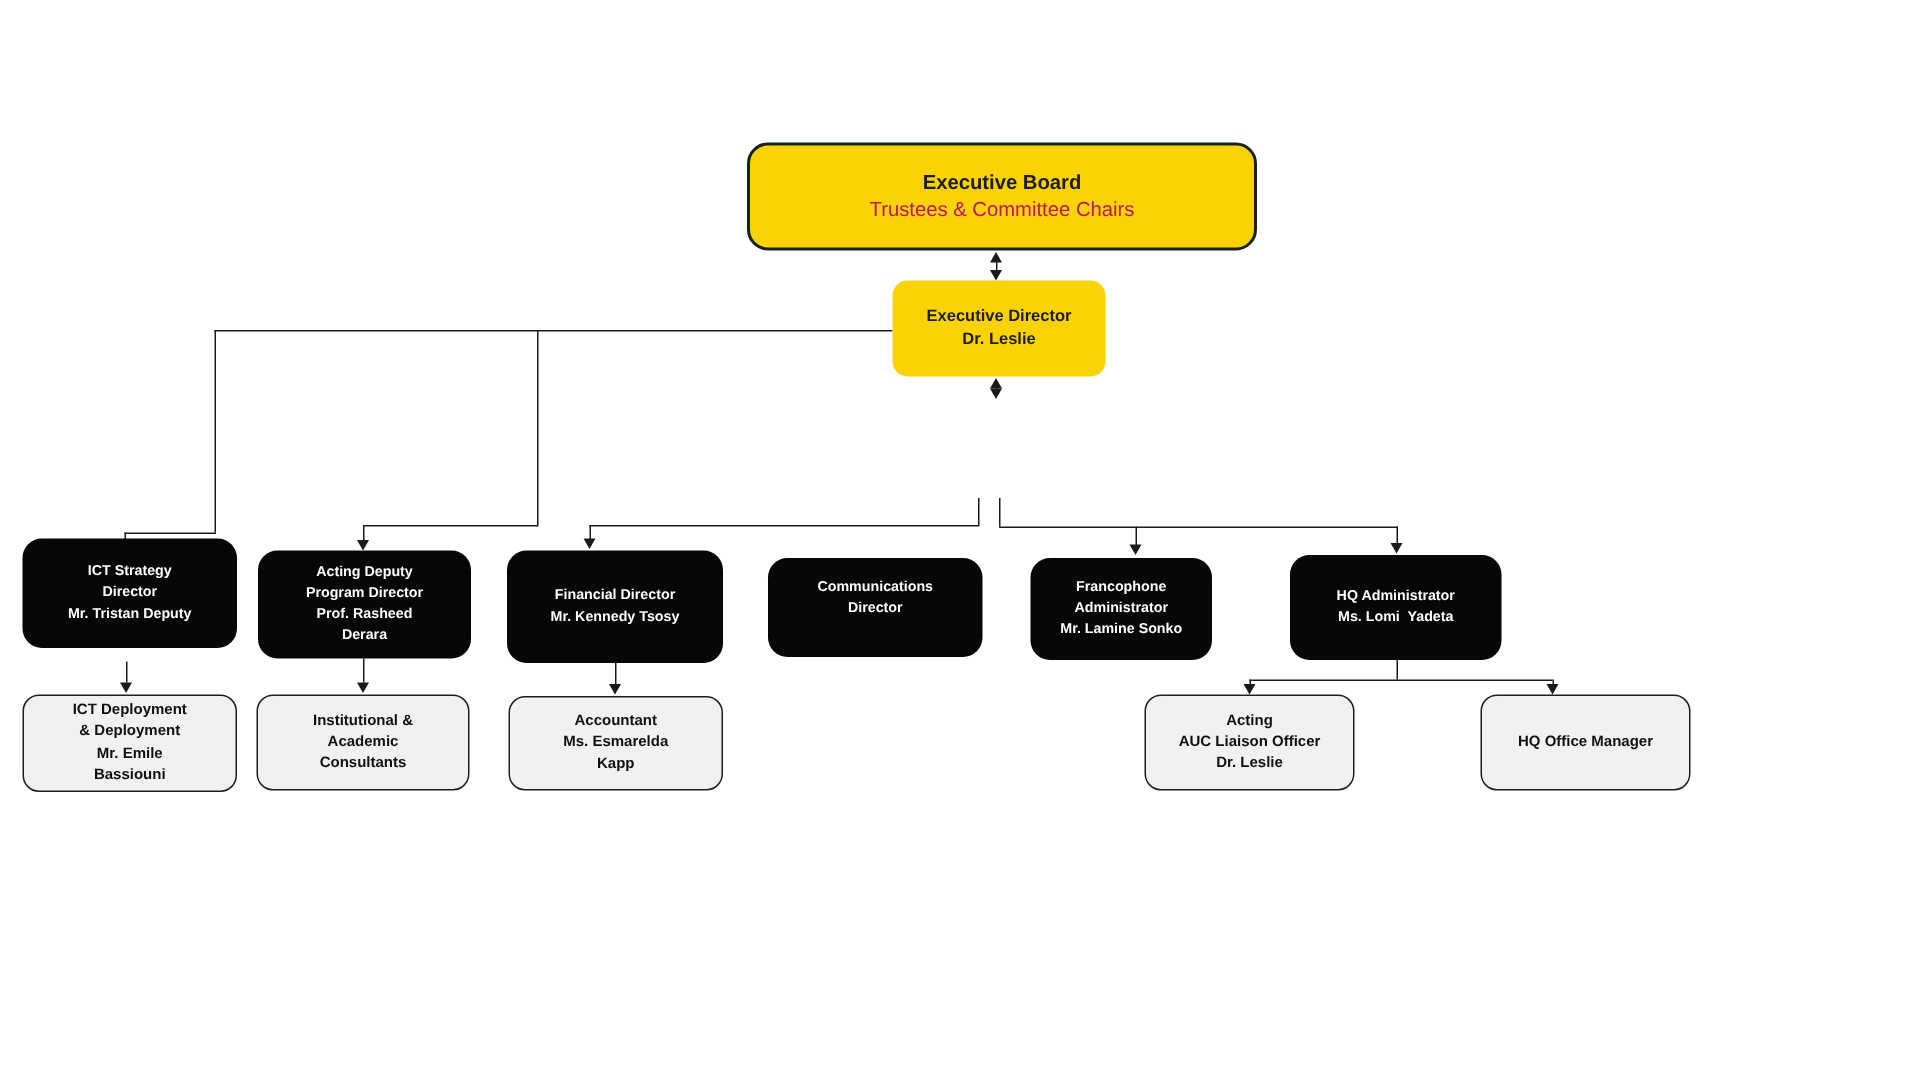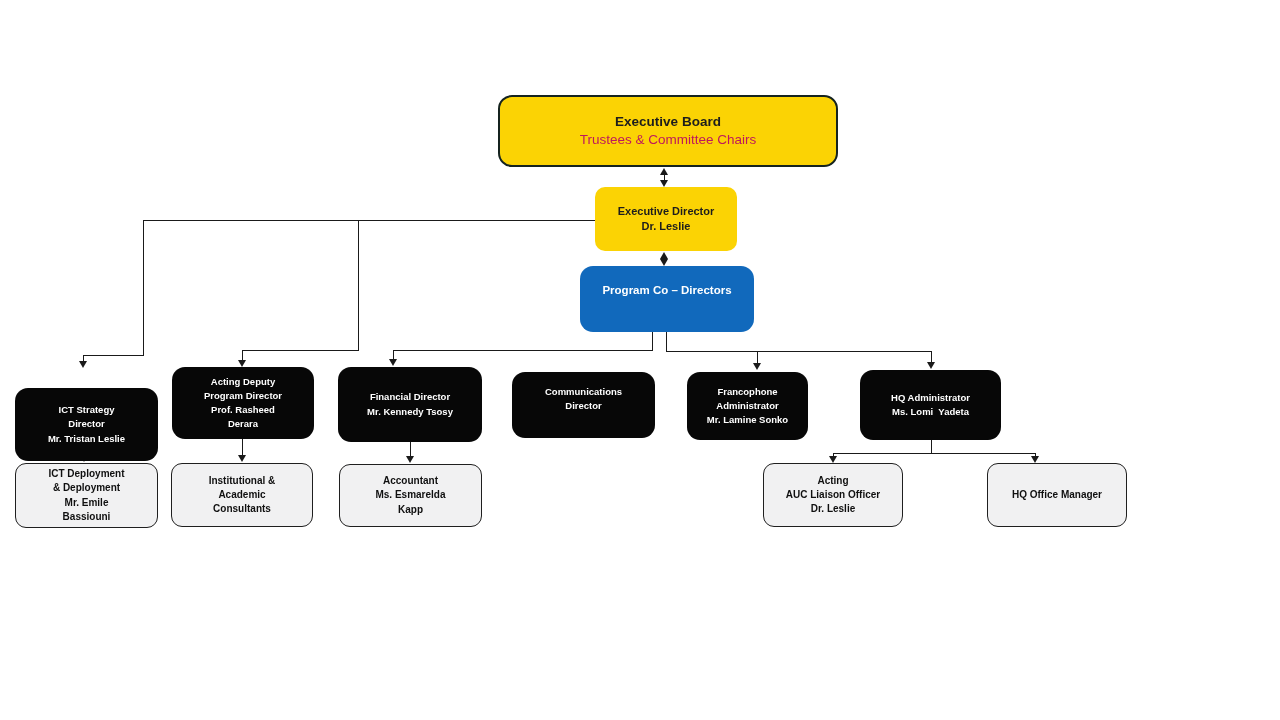--- a/index.html
+++ b/index.html
@@ -32,21 +32,21 @@
     font-size:11.5px; padding-bottom:18px;
   }
   .mgr {
     background:var(--manager-fill); border-radius:13px; color:#ffffff;
     font-size:9.5px; line-height:1.5;
   }
   .staff {
     background:var(--staff-fill); border:1.5px solid var(--staff-border);
     border-radius:11px; color:#101010; font-size:10px; line-height:1.42;
   }
-  .n-ict-strategy { left:15px;  top:388px; width:143px; height:73px;text-align:center; }
+  .n-ict-strategy { left:15px;  top:359px; width:143px; height:73px;text-align:center; }
   .n-deputy       { left:172px; top:367px; width:142px; height:72px; }
   .n-financial    { left:338px; top:367px; width:144px; height:75px; }
   .n-comms        { left:512px; top:372px; width:143px; height:66px; padding-bottom:12px; }
   .n-franco       { left:687px; top:372px; width:121px; height:68px; }
   .n-hqadmin      { left:860px; top:370px; width:141px; height:70px; }
   .n-ictdev       { left:15px;  top:463px; width:143px; height:65px; }
   .n-inst         { left:171px; top:463px; width:142px; height:64px; }
   .n-accountant   { left:339px; top:464px; width:143px; height:63px; }
   .n-auc          { left:763px; top:463px; width:140px; height:64px; }
   .n-hqoffice     { left:963px; top:463px; width:140px; height:64px;margin-left:24px; }
@@ -116,28 +116,25 @@
   <div class="node board">
     <div class="title bl">Executive Board</div>
     <div class="subtitle bl">Trustees &amp; Committee Chairs</div>
   </div>
 
   <div class="node director">
     <div class="bl">Executive Director</div>
     <div class="bl">Dr. Leslie</div>
   </div>
 
-  <div class="node program">
-    <div class="bl">Program Co – Directors</div>
-  </div>
 
   <div class="node mgr n-ict-strategy">
     <div class="bl">ICT Strategy</div>
     <div class="bl">Director</div>
-    <div class="bl">Mr. Tristan Leslie</div>
+    <div class="bl">Mr. Tristan Deputy</div>
   </div>
 
   <div class="node mgr n-deputy">
     <div class="bl">Acting Deputy</div>
     <div class="bl">Program Director</div>
     <div class="bl">Prof. Rasheed</div>
     <div class="bl">Derara</div>
   </div>
 
   <div class="node mgr n-financial">

